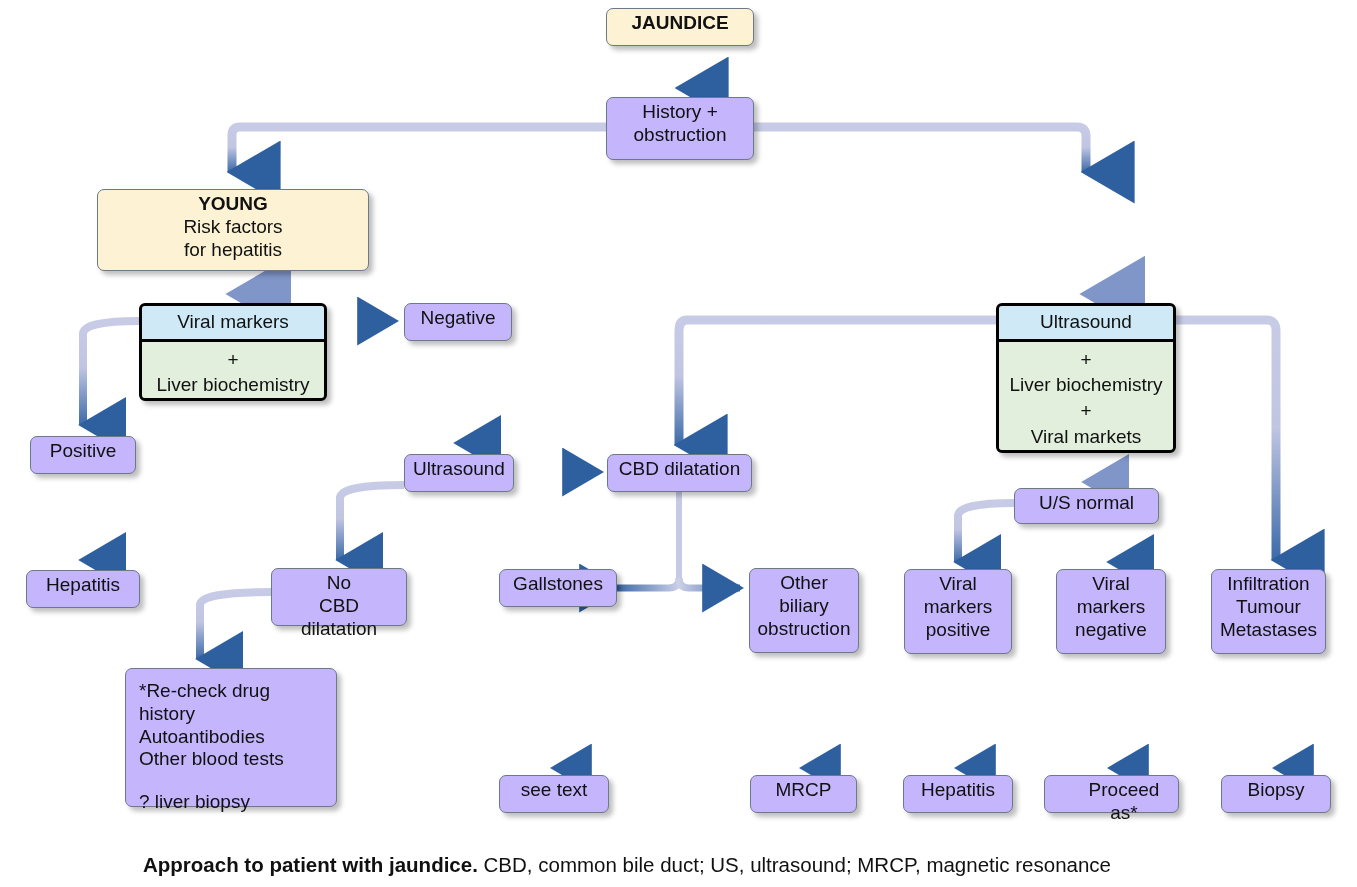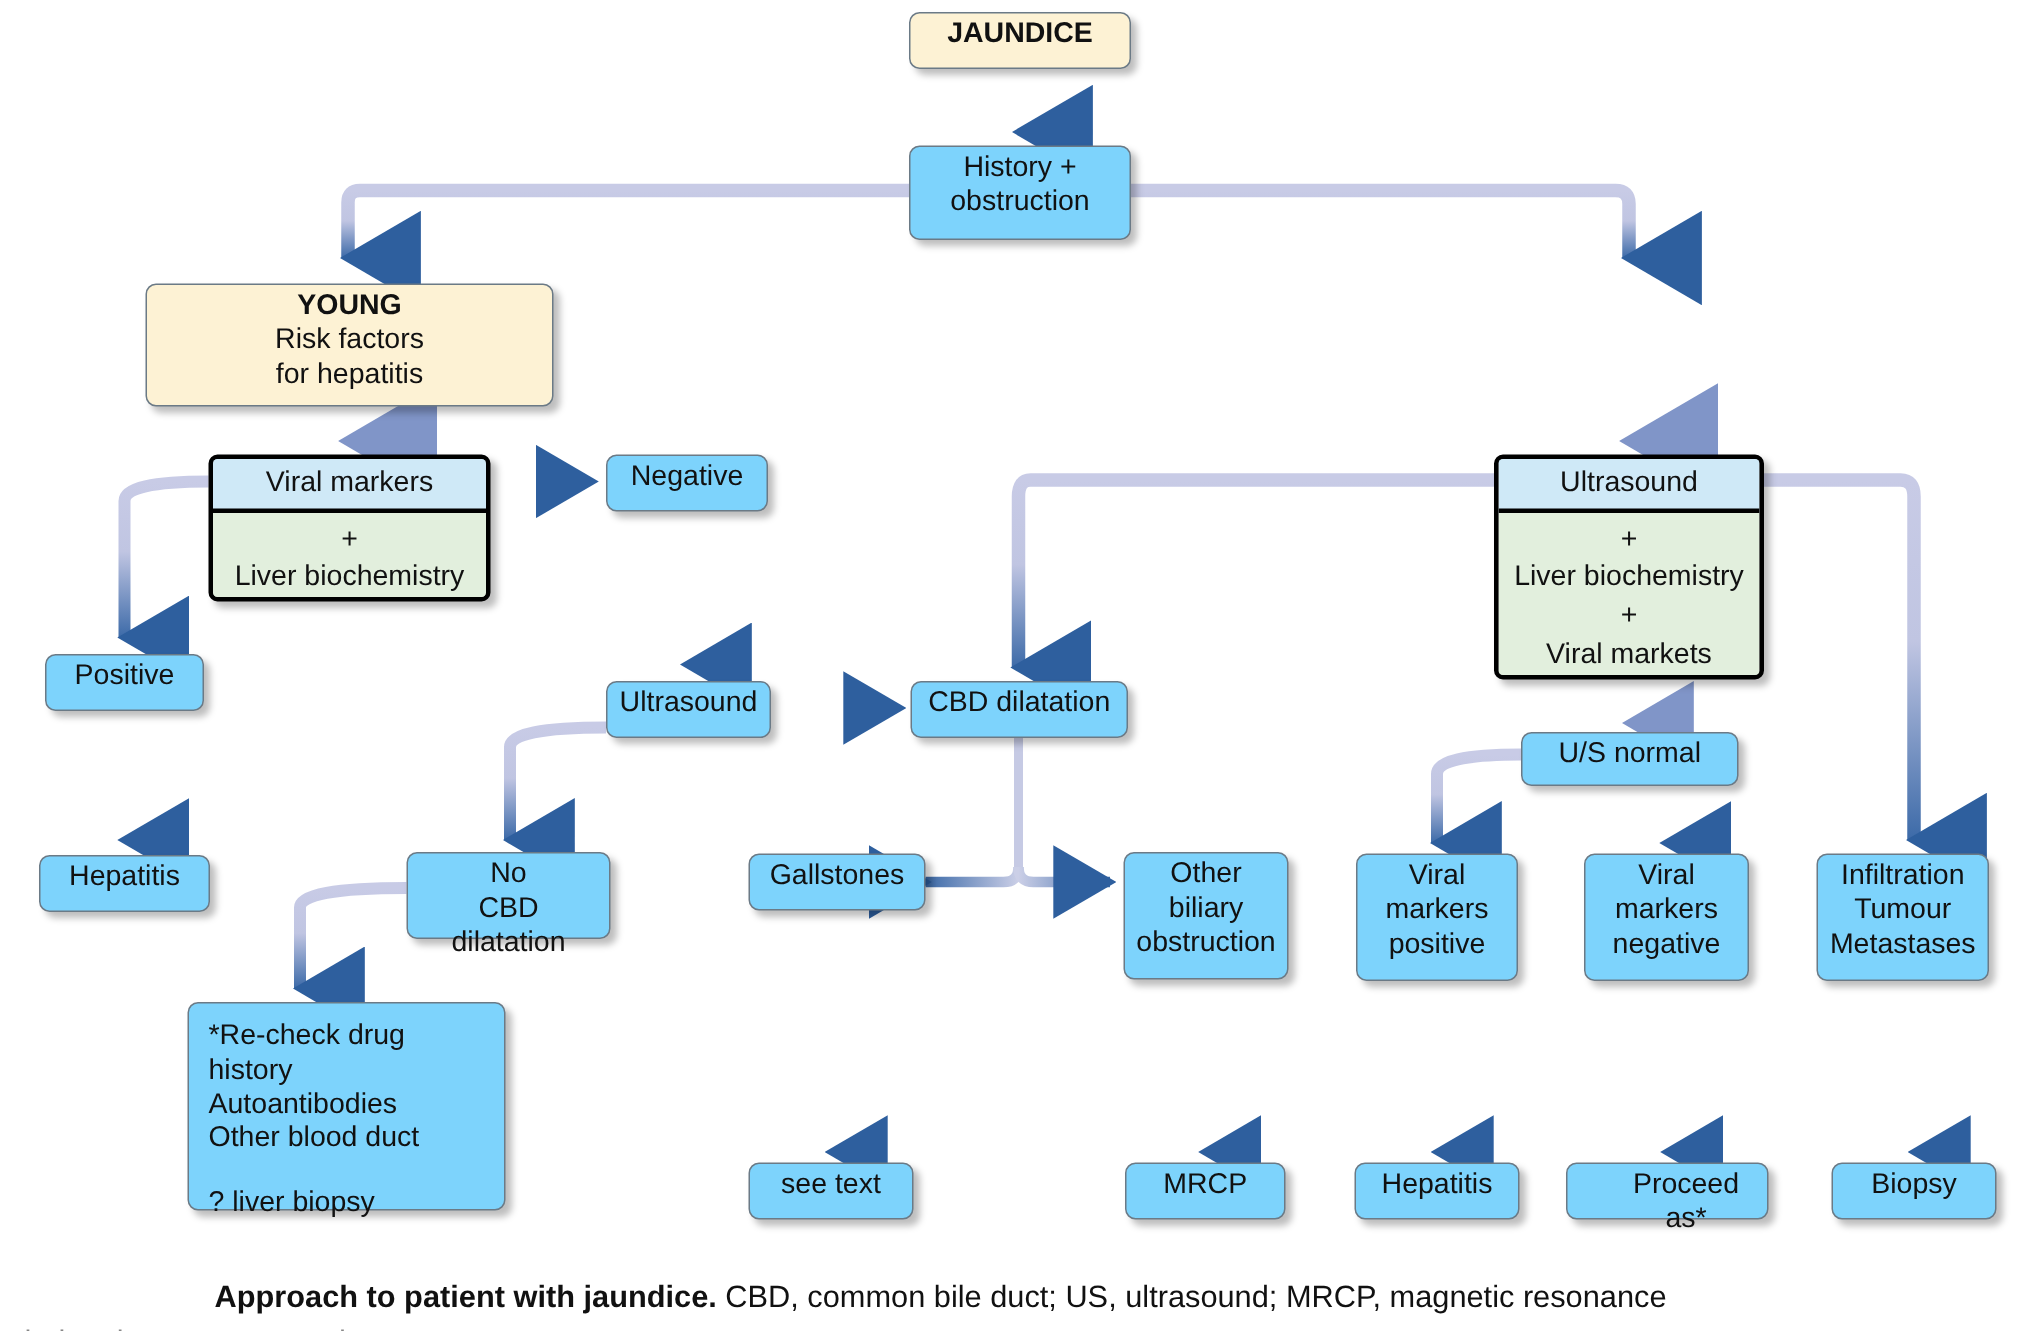--- a/index.html
+++ b/index.html
@@ -18,21 +18,21 @@
     border-radius:7px;
     display:flex;flex-direction:column;
     align-items:center;justify-content:flex-start;
     text-align:center;
     font-size:19px;
     line-height:1.2;
     padding:3px 8px;
     box-shadow:4px 4px 5px rgba(0,0,0,0.26);
     z-index:5;
   }
-  .green{background:#7dd3fc;}
+  .green{background:#c4b5fd;}
   .cream{background:#fdf2d4;}
 
   
   .compo{
     position:absolute;box-sizing:border-box;
     border:3px solid #000000;
     border-radius:6px;
     z-index:6;
     box-shadow:4px 4px 5px rgba(0,0,0,0.26);
     background:#737373;
@@ -215,21 +215,21 @@
   </div>
 
   <div class="node green" style="left:271px;top:568px;width:136px;height:58px;">
     <span>No</span>
     <span>CBD dilatation</span>
   </div>
 
   <div class="node green lefttext" style="left:93px;top:668px;width:212px;height:139px;justify-content:flex-start;padding:11px 13px;margin-left:32px;">
     <span class="ln">*Re-check drug history</span>
     <span class="ln">Autoantibodies</span>
-    <span class="ln">Other blood duct</span>
+    <span class="ln">Other blood tests</span>
     <span class="ln" style="height:20px;">&nbsp;</span>
     <span class="ln">? liver biopsy</span>
   </div>
 
   <div class="node green" style="left:499px;top:569px;width:118px;height:38px;">
     <span>Gallstones</span>
   </div>
 
   <div class="node green" style="left:749px;top:568px;width:110px;height:85px;">
     <span>Other</span>

